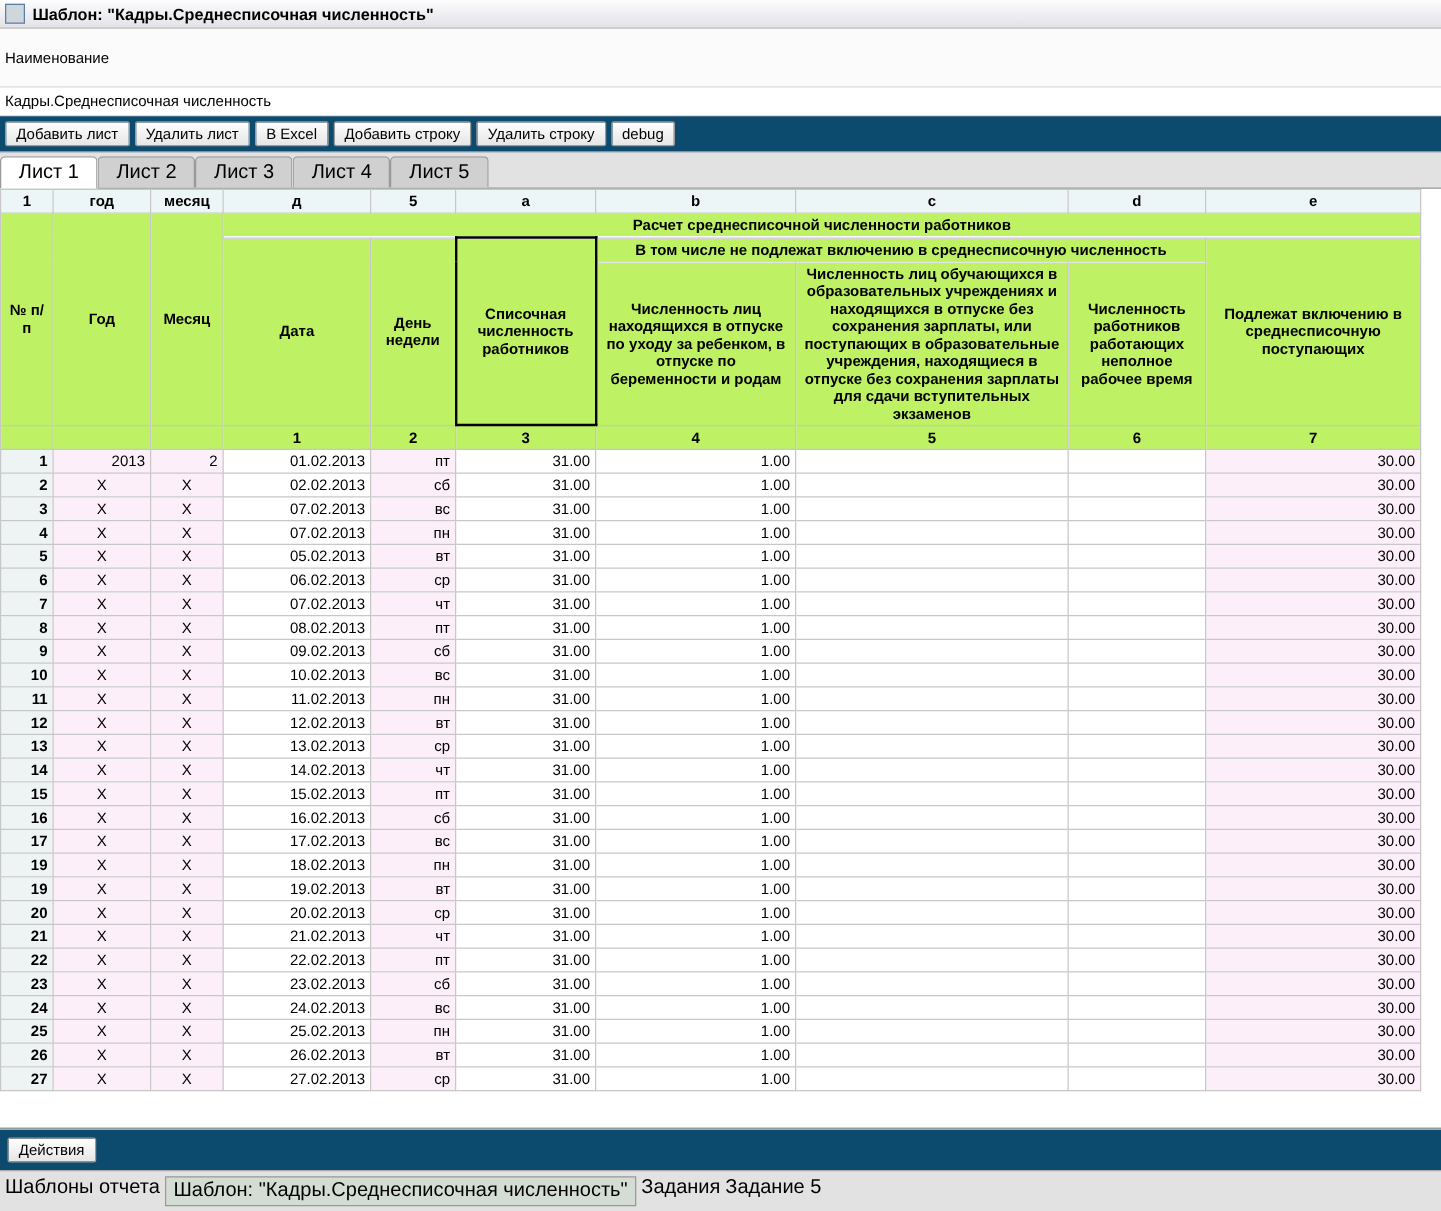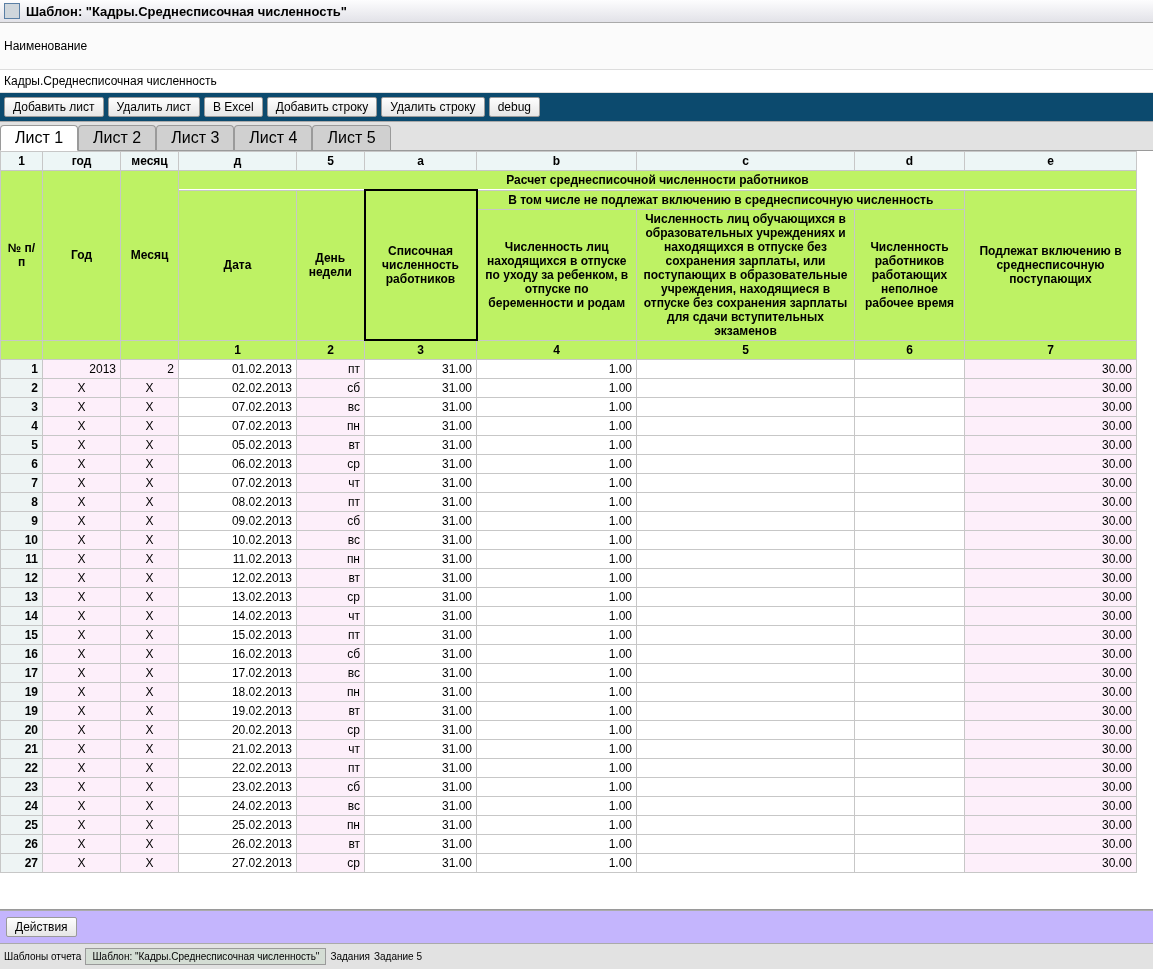--- a/index.html
+++ b/index.html
@@ -17,22 +17,22 @@
 table.grid{border-collapse:collapse;table-layout:fixed;width:1135px}
 .grid th,.grid td{border:1px solid #c7c7c7;padding:2px 4px;overflow:hidden;white-space:nowrap;text-overflow:ellipsis}
 .grid thead th{background:#bef264;font-weight:bold;text-align:center;white-space:normal;vertical-align:middle;font-size:12px}
 .grid thead tr.colhead th{background:#edf6f6}
 .grid thead th.selcell{border:2px solid #000}
 .grid .rownum{background:#eef4f4;text-align:right;font-weight:bold;width:42px}
 .grid td.num{text-align:right}
 .grid td.txt{text-align:right}
 .grid td.ctr{text-align:center}
 .grid td.pink{background:#fdeffa}
-.actionsbar{background:#c4b5fd;padding:6px 6px;border-top:1px solid #aaa}
-.statusbar{background:#e2e2e2;border-top:1px solid #aaa;padding:4px 4px;display:flex;align-items:center;gap:4px;font-size:10px}
+.actionsbar{background:#0c4a6e;padding:6px 6px;border-top:1px solid #aaa}
+.statusbar{background:#e2e2e2;border-top:1px solid #aaa;padding:4px 4px;display:flex;gap:4px;font-size:16px}
 .statusbar .chip{background:#d4ddd4;border:1px solid #9a9a9a;padding:2px 6px}
 
 .c1{width:42px}.cYear{width:78px}.cMonth{width:58px}.cDate{width:118px}.cDow{width:68px}.cA{width:112px}.cB{width:160px}.cC{width:218px}.cD{width:110px}.cE{width:172px}
 </style>
 </head>
 <body>
 
 <div class="window">
   <div class="titlebar">
     <span class="winicon"></span>

